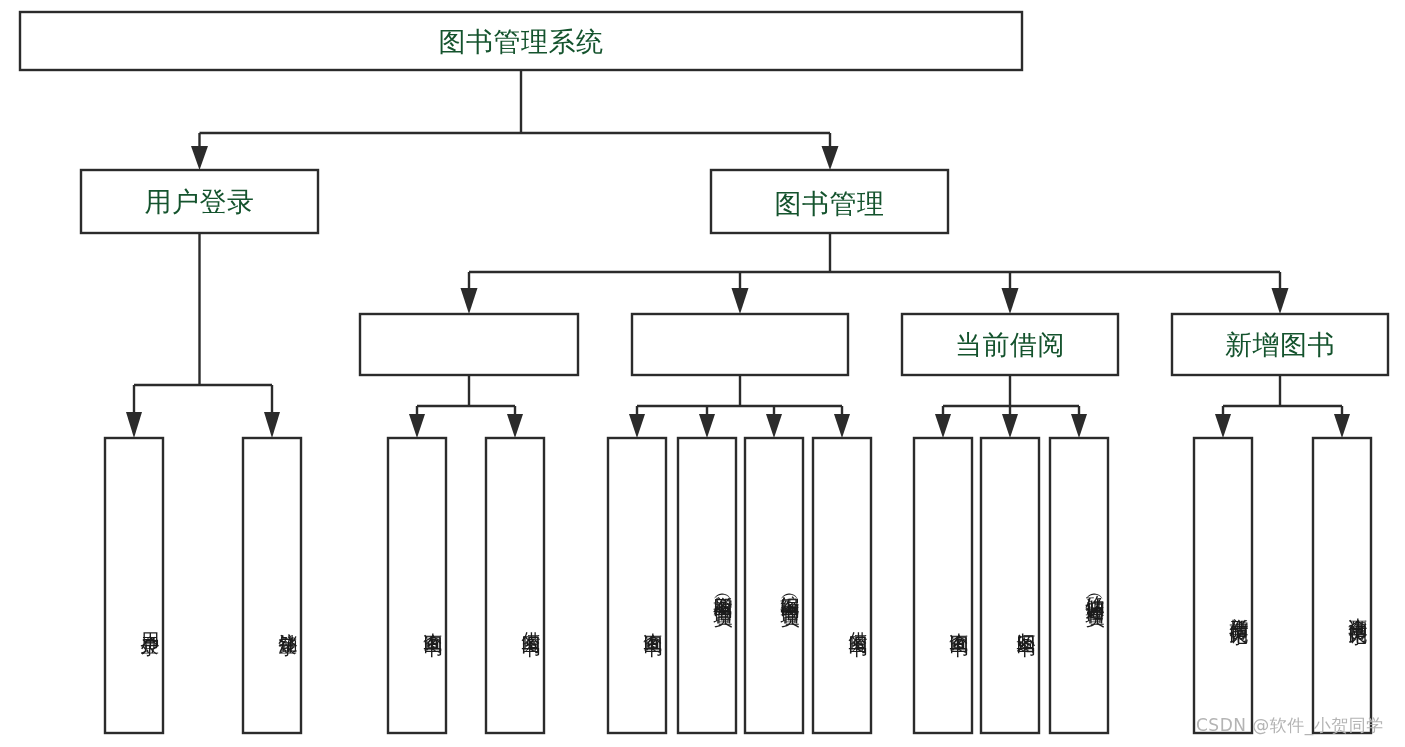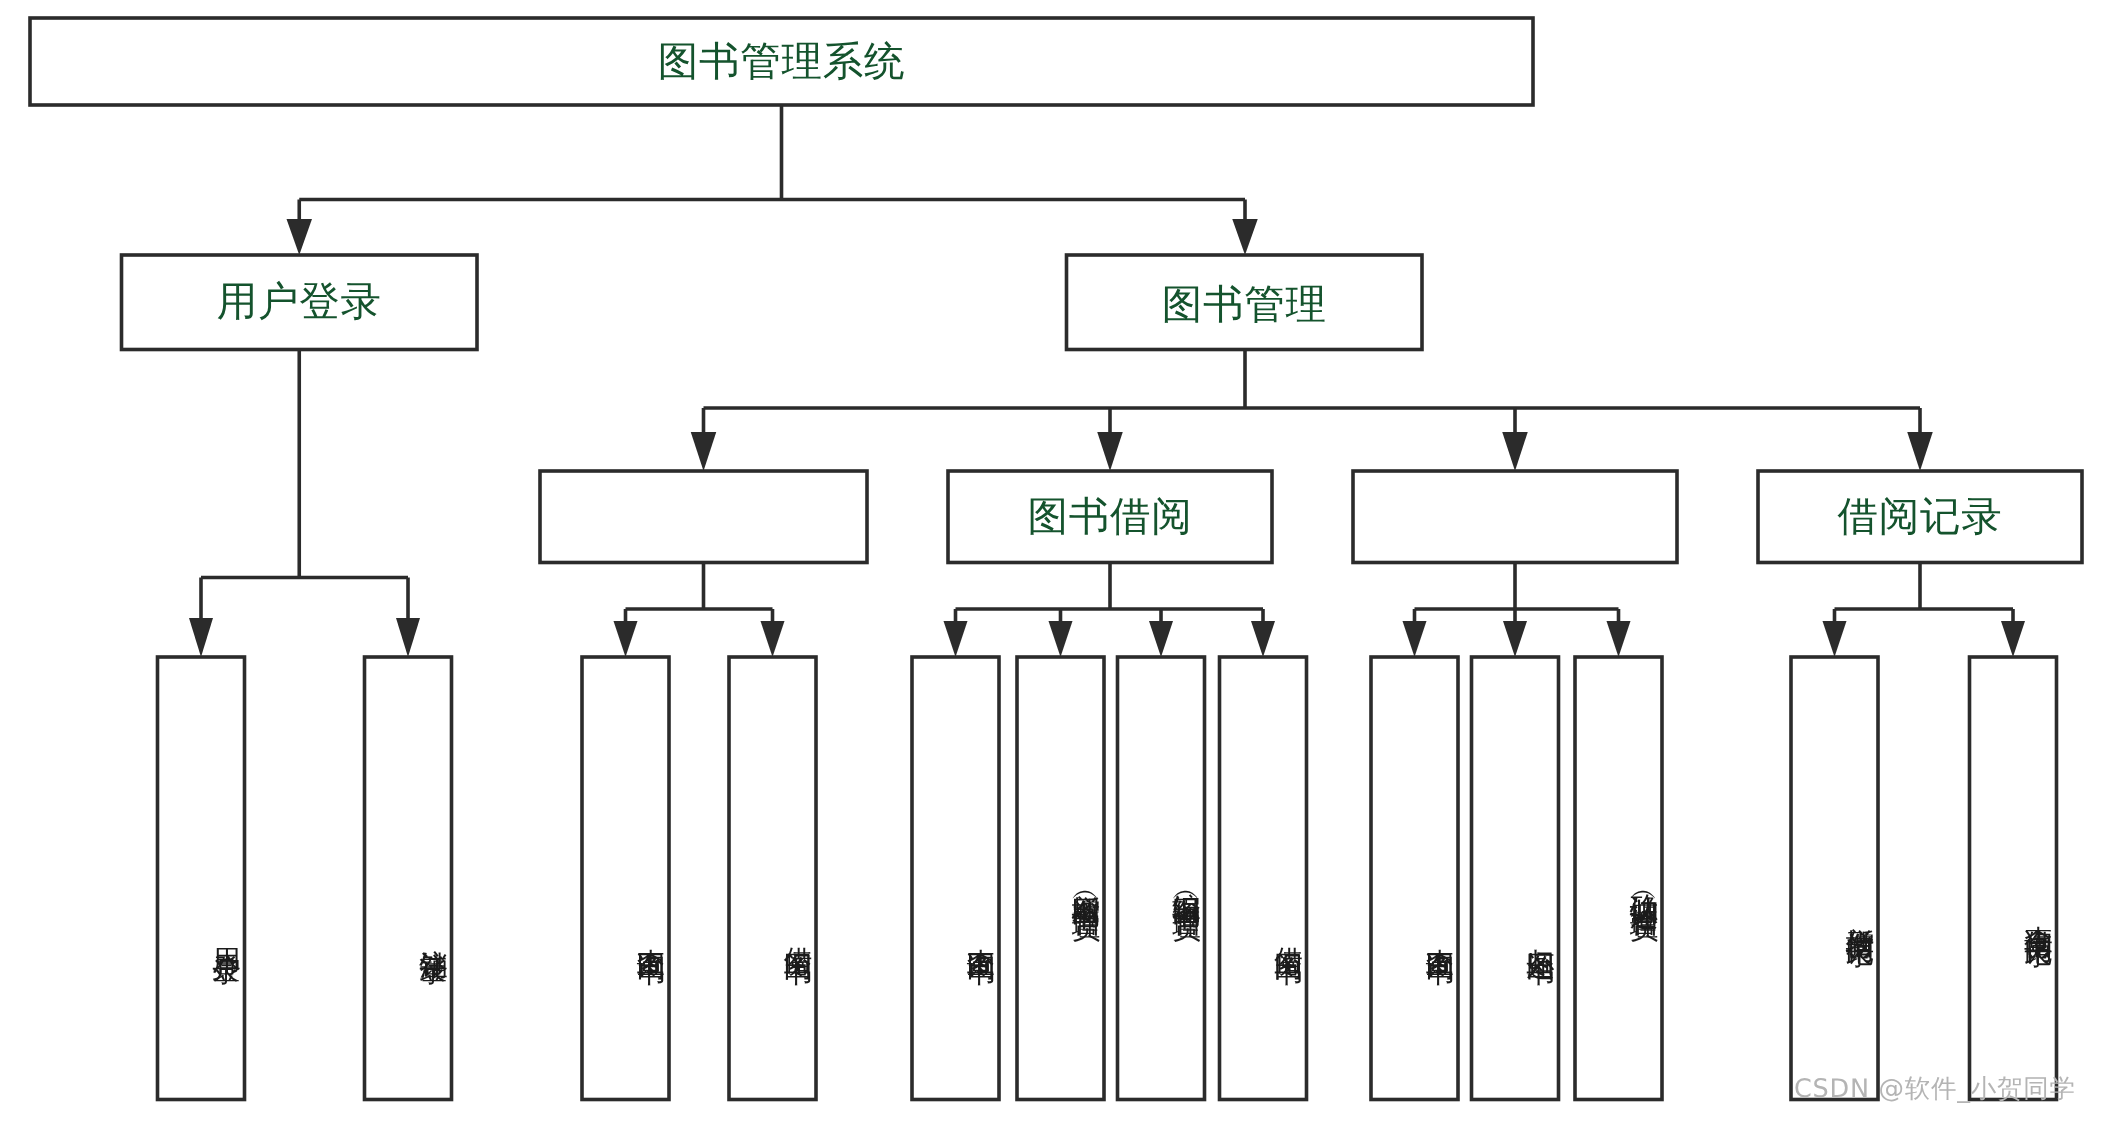--- a/index.html
+++ b/index.html
@@ -177,22 +177,22 @@
     <rect class="node-box" x="1050" y="438" width="58" height="295"></rect>
     <rect class="node-box" x="1194" y="438" width="58" height="295"></rect>
     <rect class="node-box" x="1313" y="438" width="58" height="295"></rect>
   </svg>
 
   <div class="node-label-h" style="left:20px; top:12px; width:1002px; height:58px;">图书管理系统</div>
 
   <div class="node-label-h" style="left:81px; top:170px; width:237px; height:63px;">用户登录</div>
   <div class="node-label-h" style="left:711px; top:170px; width:237px; height:66px;">图书管理</div>
 
-  <div class="node-label-h" style="left:632px; top:314px; width:216px; height:61px;">图书借阅</div>
-  <div class="node-label-h" style="left:1172px; top:314px; width:216px; height:61px;">借阅记录</div>
+  <div class="node-label-h" style="left:902px; top:314px; width:216px; height:61px;">当前借阅</div>
+  <div class="node-label-h" style="left:1172px; top:314px; width:216px; height:61px;">新增图书</div>
 
   <div class="node-label-v" style="left:105px; top:513px; width:58px; height:215px;">用户登录</div>
   <div class="node-label-v" style="left:243px; top:513px; width:58px; height:215px;">注销登录</div>
   <div class="node-label-v" style="left:388px; top:513px; width:58px; height:215px;">查询图书</div>
   <div class="node-label-v" style="left:486px; top:513px; width:58px; height:215px;">借阅图书</div>
   <div class="node-label-v" style="left:608px; top:513px; width:58px; height:215px;">查询图书</div>
   <div class="node-label-v" style="left:678px; top:448px; width:58px; height:282px;">新增图书（管理员）</div>
   <div class="node-label-v" style="left:745px; top:448px; width:58px; height:282px;">编辑图书（管理员）</div>
   <div class="node-label-v" style="left:813px; top:513px; width:58px; height:215px;">借阅图书</div>
   <div class="node-label-v" style="left:914px; top:513px; width:58px; height:215px;">查询图书</div>

